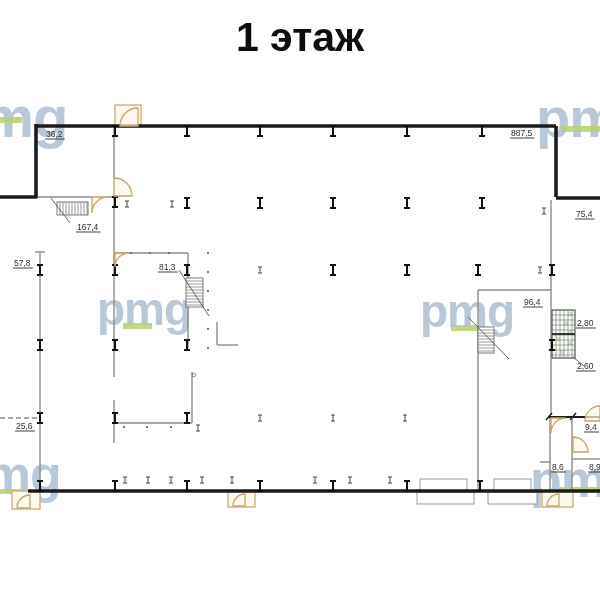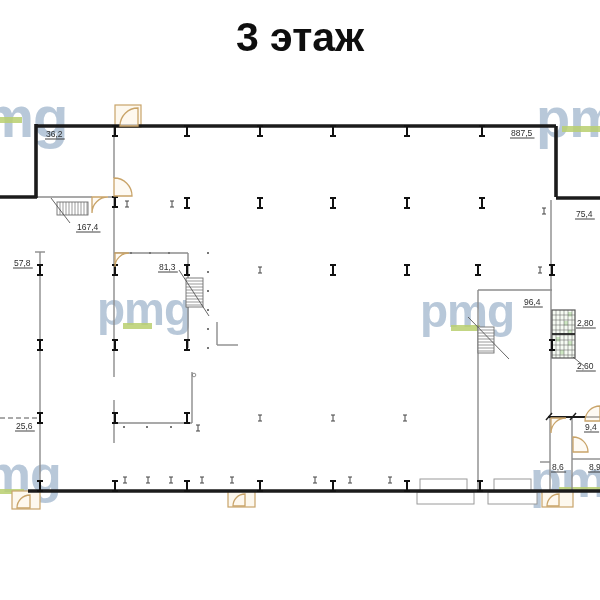--- a/index.html
+++ b/index.html
@@ -9,21 +9,21 @@
          font-size:41px;font-weight:bold;color:#0e0e0e;letter-spacing:0px;z-index:30;}
   .wm-layer{position:absolute;inset:0;z-index:1;}
   .wm{position:absolute;font-weight:bold;color:#b5c6d8;line-height:1;letter-spacing:-1px;
       opacity:.95;font-family:"Liberation Sans",sans-serif;}
   .wm-bar{position:absolute;background:#b8cf6e;opacity:.85;}
   svg.plan{position:absolute;left:0;top:0;z-index:10;}
 </style>
 </head>
 <body>
 
-<div class="title">3 этаж</div>
+<div class="title">1 этаж</div>
 
 <div class="wm-layer">
     <div class="wm" style="left: -52px; top: 88px; font-size: 58px; color: rgb(181, 198, 216);">pmg</div>
     <div class="wm-bar" style="left: 0px; top: 117px; width: 22px; height: 6px; background: rgb(184, 207, 110);"></div>
     <div class="wm" style="left: 536px; top: 90px; font-size: 56px; color: rgb(181, 198, 216);">pmg</div>
     <div class="wm-bar" style="left: 562px; top: 126px; width: 38px; height: 6px; background: rgb(184, 207, 110);"></div>
     <div class="wm" style="left: 97px; top: 286px; font-size: 46px; color: rgb(181, 198, 216);">pmg</div>
     <div class="wm-bar" style="left: 123px; top: 323px; width: 29px; height: 6px; background: rgb(184, 207, 110);"></div>
     <div class="wm" style="left: 420px; top: 288px; font-size: 46px; color: rgb(181, 198, 216);">pmg</div>
     <div class="wm-bar" style="left: 451px; top: 325px; width: 29px; height: 6px; background: rgb(184, 207, 110);"></div>

